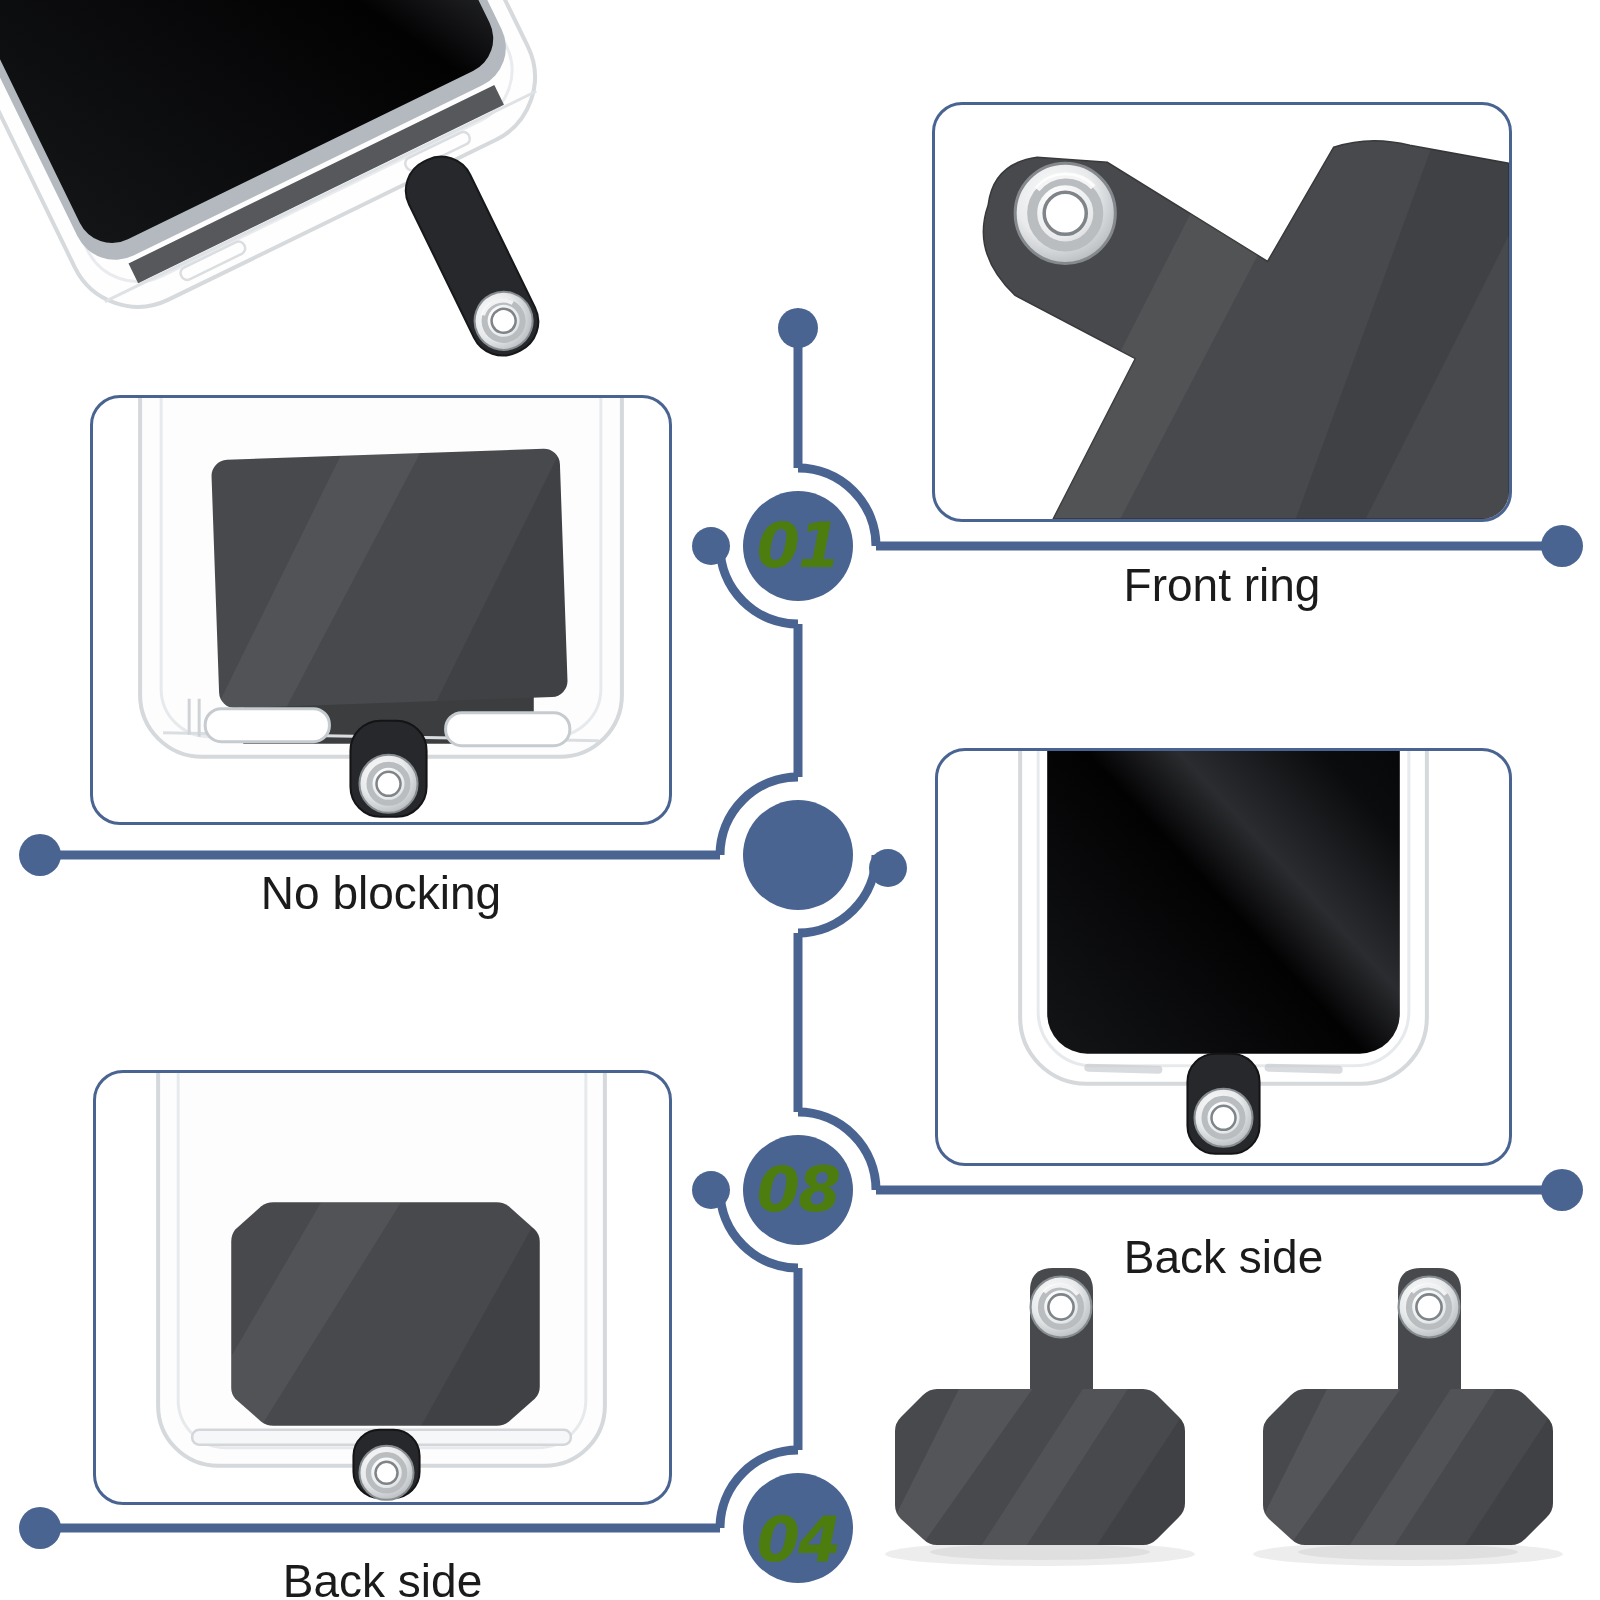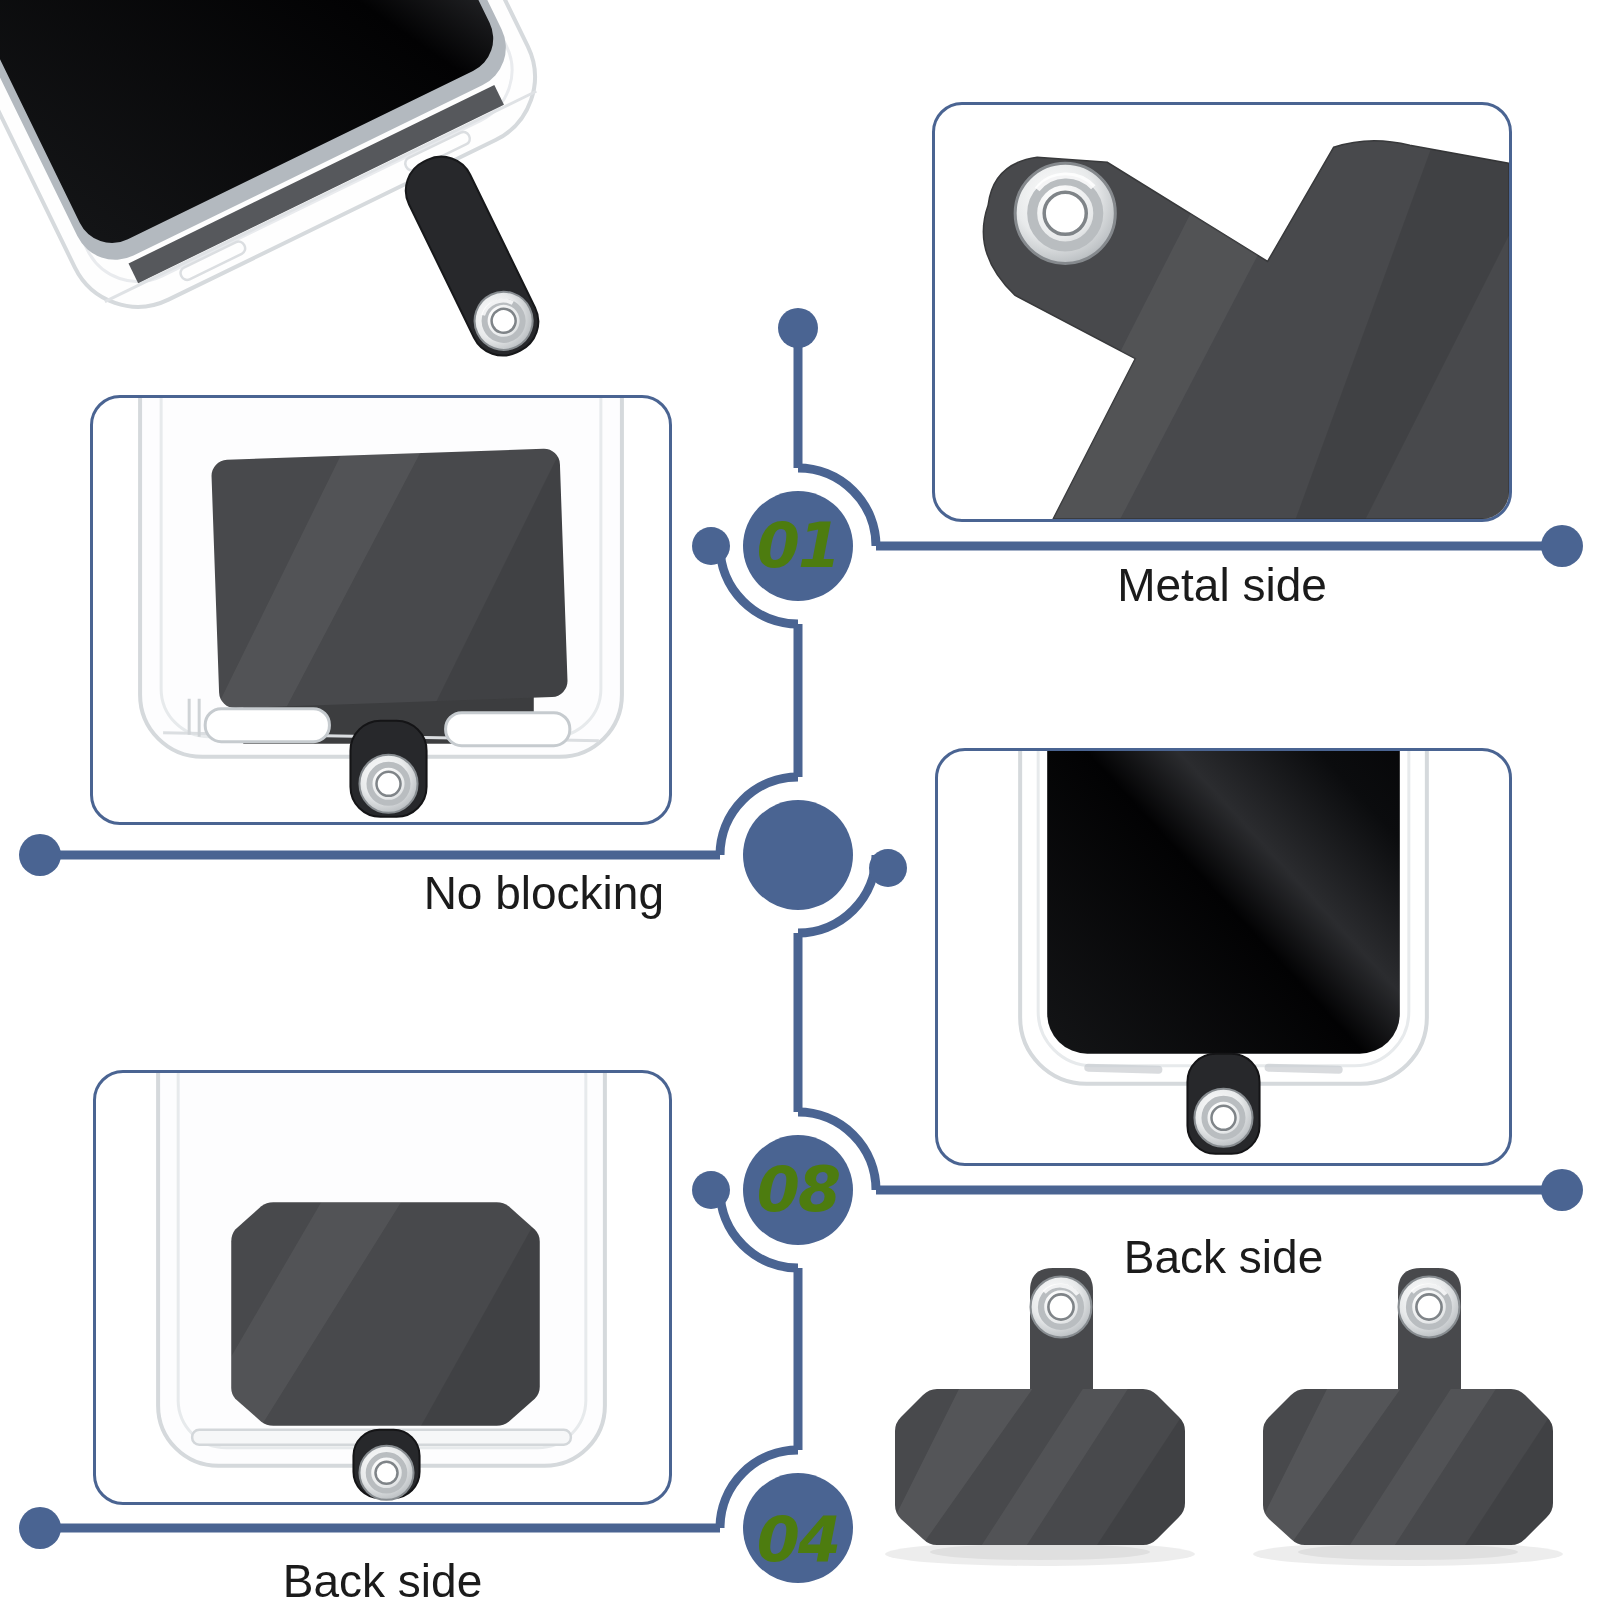--- a/index.html
+++ b/index.html
@@ -251,18 +251,18 @@
         <circle cx="290" cy="399" r="18" fill="none" stroke="#b9bdc0" stroke-width="5.5"></circle>
         <circle cx="290" cy="399" r="11" fill="#ffffff" stroke="#7f8488" stroke-width="2.5"></circle>
       </g>
     </svg>
   </div>
 
   <div class="num" style="left:718px;top:504px;">01</div>
   <div class="num" style="left:718px;top:1148px;">08</div>
   <div class="num" style="left:718px;top:1486px;margin-top:12px;">04</div>
 
-  <div class="lbl" style="left:932px;width:580px;top:558px;">Metal side</div>
-  <div class="lbl" style="left:82px;width:582px;top:866px;text-align:right;">No blocking</div>
+  <div class="lbl" style="left:932px;width:580px;top:558px;">Front ring</div>
+  <div class="lbl" style="left:90px;width:582px;top:866px;">No blocking</div>
   <div class="lbl" style="left:935px;width:577px;top:1230px;">Back side</div>
   <div class="lbl" style="left:93px;width:579px;top:1554px;">Back side</div>
 
 </div>
 
 </body></html>

